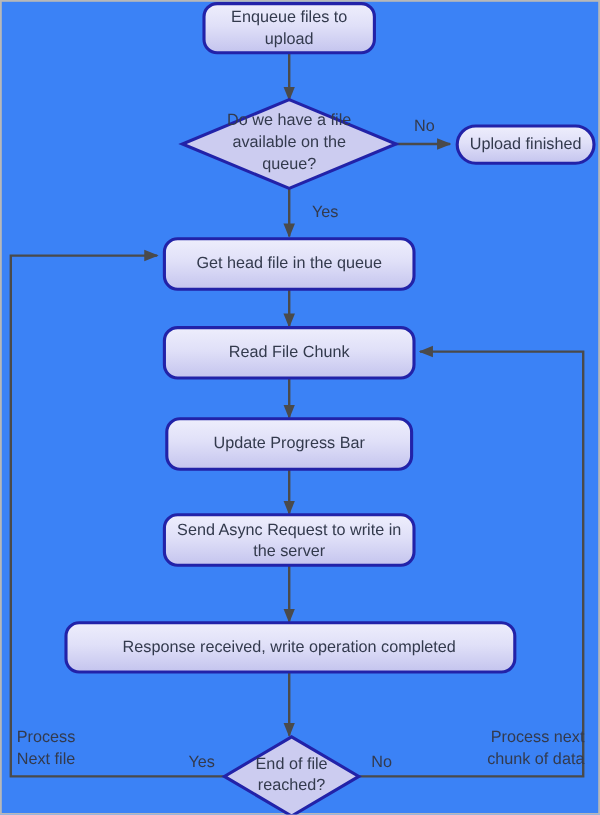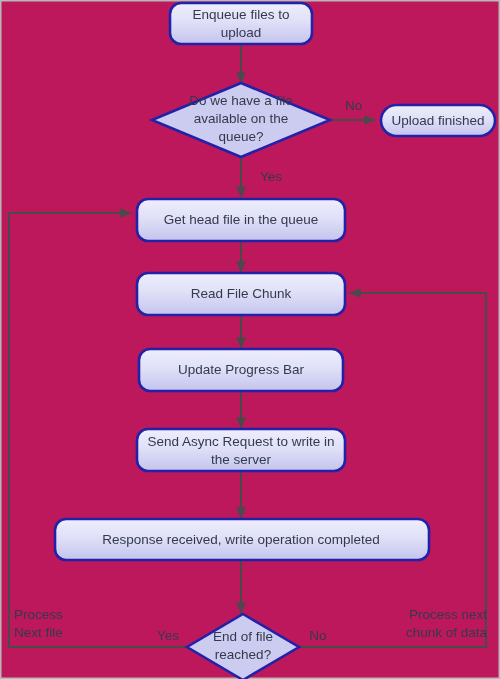--- a/index.html
+++ b/index.html
@@ -4,21 +4,21 @@
 <style>
   html,body{margin:0;padding:0;background:#ffffff;}
   body{
     font-family:"Liberation Sans", sans-serif;
     -webkit-font-smoothing:antialiased;
   }
   #canvas{
     position:relative;
     width:500px;
     height:679px;
-    background:#be185d;
+    background:#3b82f6;
     overflow:hidden;
   }
   svg#flow{display:block;width:500px;height:679px;}
   .node-text{
     fill:#333a4d;
     font-family:"Liberation Sans", sans-serif;
     font-size:13.5px;
     text-anchor:middle;
     dominant-baseline:middle;
   }

